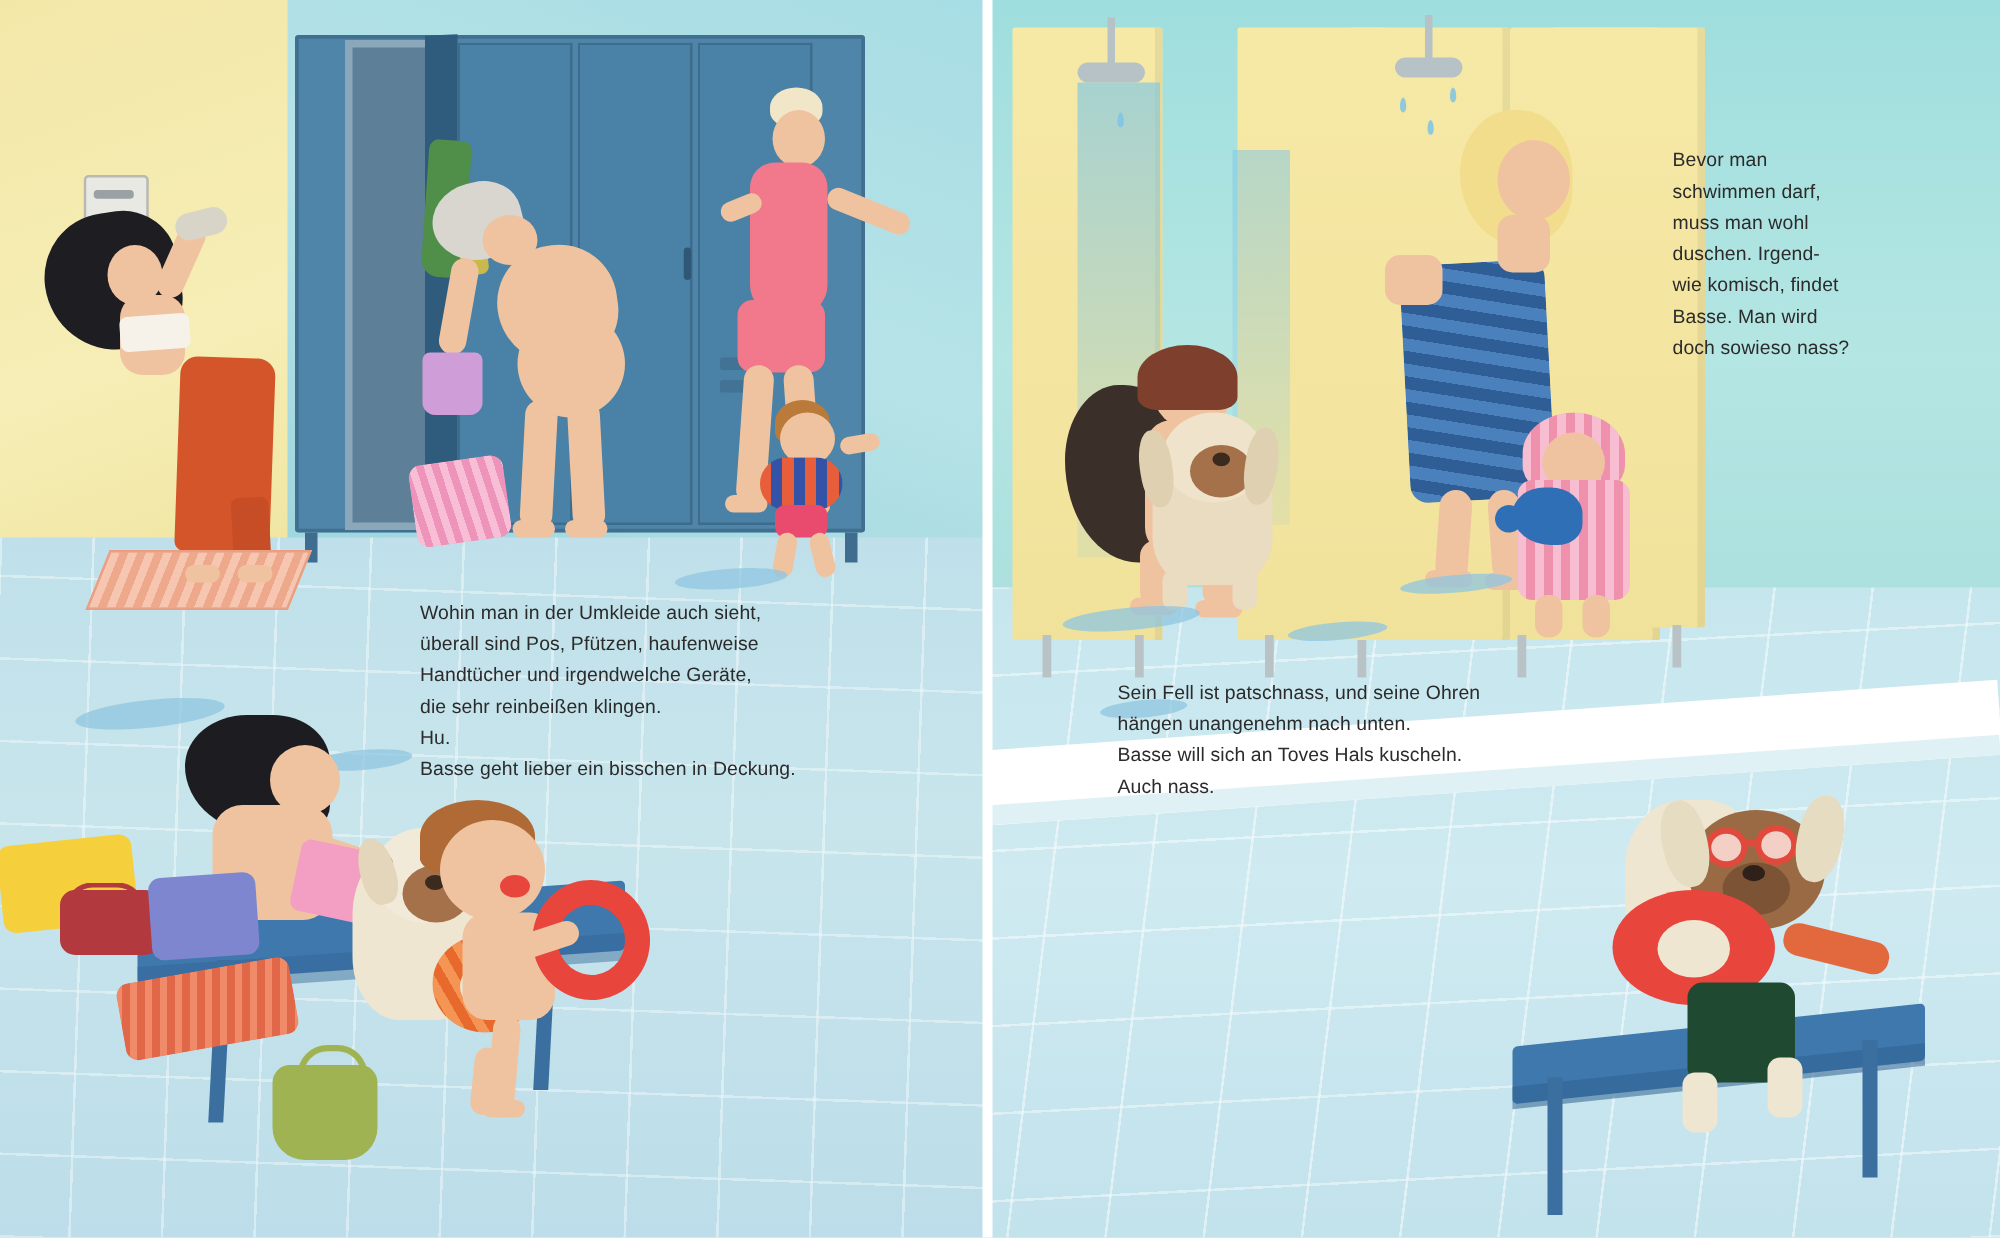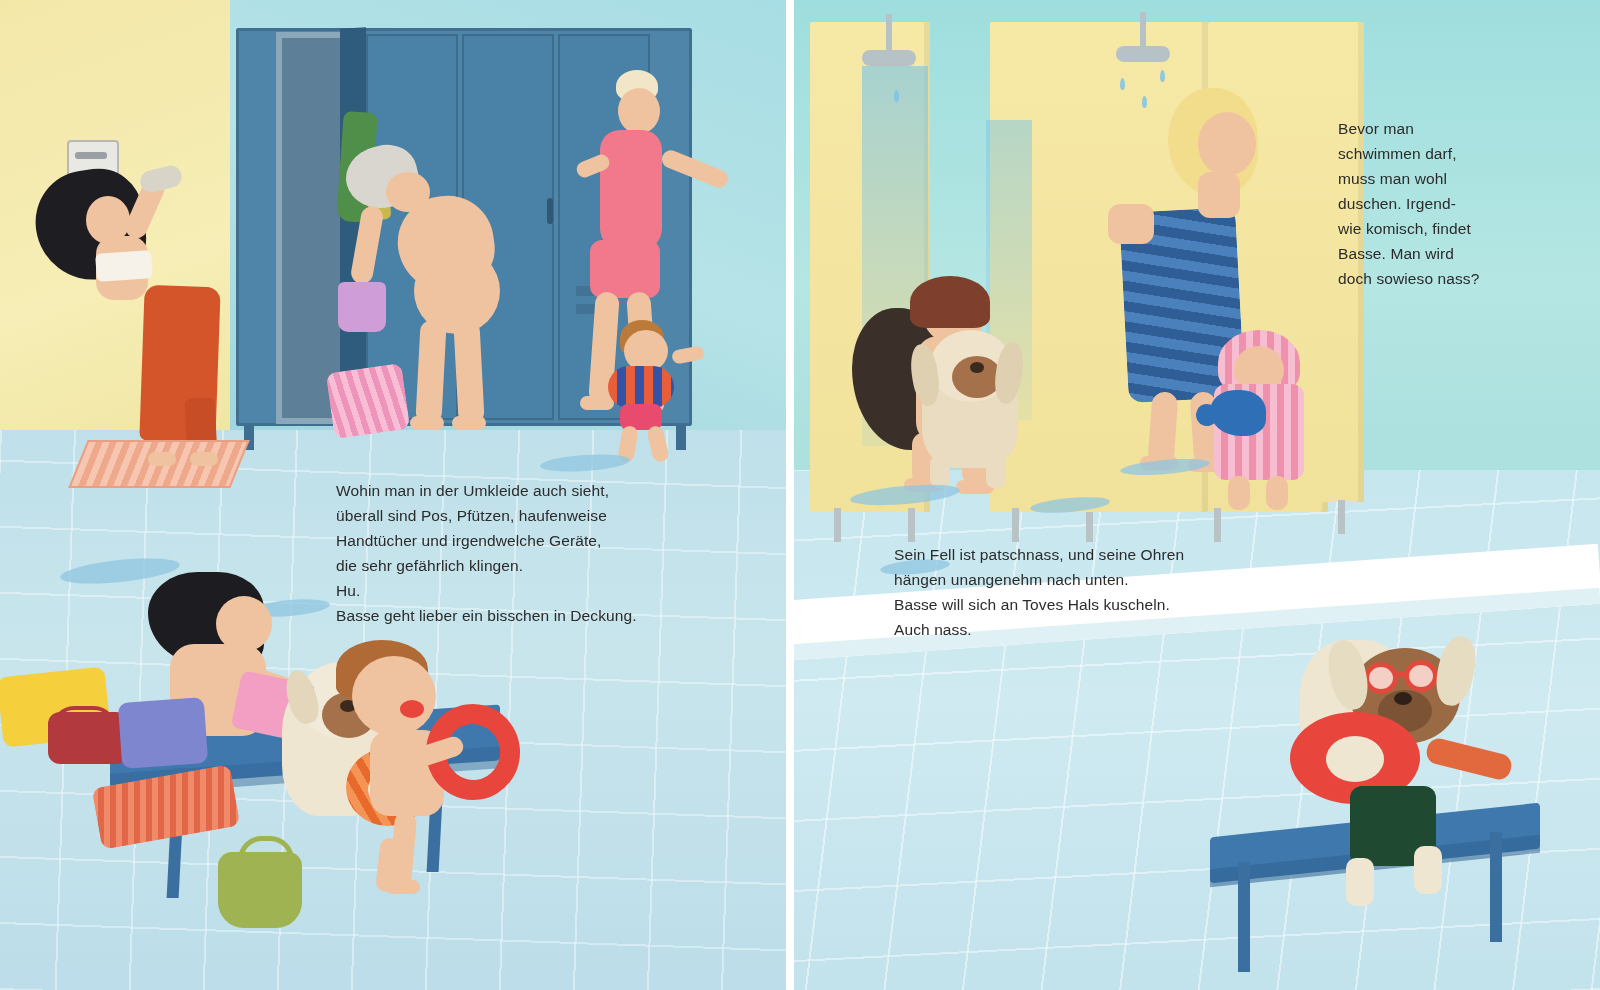--- a/index.html
+++ b/index.html
@@ -173,21 +173,21 @@
     <div class="fig skin" style="left:650px;top:426px;width:16px;height:36px;border-radius:8px;transform:rotate(-14deg);"></div>
     <div class="fig skin" style="left:672px;top:348px;width:32px;height:14px;border-radius:7px;transform:rotate(-10deg);"></div>
 
     <div class="puddle" style="left:60px;top:560px;width:120px;height:22px;transform:rotate(-6deg);"></div>
     <div class="puddle" style="left:250px;top:600px;width:80px;height:16px;transform:rotate(-5deg);"></div>
     <div class="puddle" style="left:540px;top:455px;width:90px;height:16px;transform:rotate(-4deg);"></div>
 
     <div class="textblock" id="tb-left-1">Wohin man in der Umkleide auch sieht,
 überall sind Pos, Pfützen, haufenweise
 Handtücher und irgendwelche Geräte,
-die sehr gefährlich klingen.
+die sehr reinbeißen klingen.
 Hu.
 Basse geht lieber ein bisschen in Deckung.</div>
 
     <div class="bench-left"></div>
     <div class="bench-left-shade"></div>
     <div class="bench-leg-l"></div>
     <div class="bench-leg-r"></div>
 
     <div class="fig" style="left:0px;top:672px;width:108px;height:70px;background:#f5cf3c;border-radius:10px;transform:rotate(-6deg);"></div>
     <div class="fig" style="left:48px;top:712px;width:80px;height:52px;background:#b23a3f;border-radius:12px;"></div>

